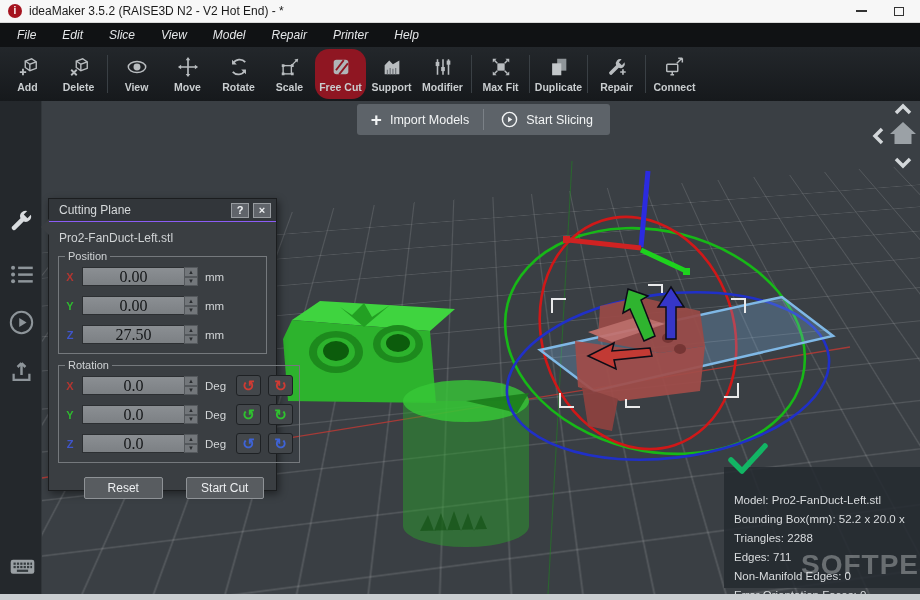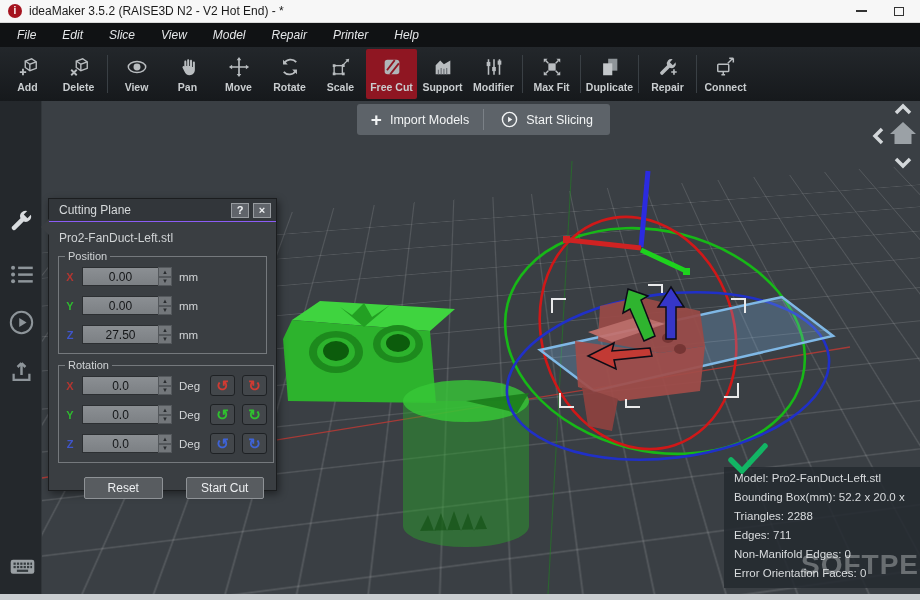--- a/index.html
+++ b/index.html
@@ -20,21 +20,21 @@
   .menubar{position:absolute;left:0;top:23px;width:920px;height:24px;background:#101214;
     display:flex;align-items:center;padding-left:4px;font-style:italic;}
   .menu-item{color:#e4e6e8;font-size:12px;padding:0 13px;height:24px;line-height:24px;cursor:default;}
 
   
   .toolbar{position:absolute;left:0;top:47px;width:920px;height:54px;
     background:linear-gradient(#23272b,#16191c);display:flex;align-items:center;padding-left:2px;}
   .tbtn{width:51px;height:50px;display:flex;flex-direction:column;align-items:center;justify-content:center;
     gap:3px;background:transparent;border:none;padding:0;font-weight:bold;}
   .tbtn .tlabel{font-size:10.5px;color:#c9cdcf;white-space:nowrap;}
-  .tbtn.active{background:#8f1622;border-radius:2px;}
+  .tbtn.active{background:#8f1622;border-radius:14px;}
   .tsep{width:1px;height:38px;background:#3a4045;margin:0 3px;}
 
   
   .main{position:absolute;left:0;top:101px;width:920px;height:493px;background:#3a3f44;overflow:hidden;}
   .gridplane{position:absolute;left:-380px;top:88px;width:1950px;height:1150px;z-index:0;
     background:
       repeating-linear-gradient(rgba(255,255,255,0) 0 37px, rgba(255,255,255,.13) 37px 38px),
       repeating-linear-gradient(90deg, rgba(255,255,255,0) 0 37px, rgba(255,255,255,.13) 37px 38px);
     transform:perspective(750px) rotateX(58deg) rotateZ(-8deg);transform-origin:50% 0;}
   .scene{position:absolute;left:0;top:0;z-index:1;}
@@ -65,37 +65,37 @@
   .dlg-title-text{flex:1;font-size:12px;color:#d6d9db;}
   .dlg-sq{width:18px;height:15px;margin-left:4px;background:#60646a;border:1px solid #989ca0;
     color:#eef0f2;font-size:11px;font-weight:bold;line-height:12px;padding:0;}
   .dlg-file{padding:9px 10px 2px;color:#d0d3d5;}
   fieldset{margin:3px 9px 5px;border:1px solid #75797d;padding:0 6px 4px;}
   legend{font-size:11px;color:#cfd2d4;padding:0 3px;}
   .row{display:flex;align-items:center;height:29px;gap:7px;}
   .axis{width:10px;font-weight:bold;font-size:11px;text-align:center;}
   .ax-x{color:#b33530;} .ax-y{color:#2fbb2f;} .ax-z{color:#3f55cc;}
   .nfield{display:flex;align-items:stretch;height:19px;}
-  .nfield input{width:76px;background:linear-gradient(#8b8f93,#7c8084);border:1px solid #2c2f32;
-    border-right:none;color:#141618;font-size:12px;text-align:center;padding:0;}
+  .nfield input{width:102px;background:linear-gradient(#8b8f93,#7c8084);border:1px solid #2c2f32;
+    border-right:none;color:#141618;font-size:16px;text-align:center;padding:0;font-family:Liberation Serif, serif;}
   .spin{width:14px;display:flex;flex-direction:column;}
   .spin button{flex:1;font-size:6px;line-height:4px;background:#73777b;border:1px solid #54585c;
     color:#292c2f;padding:0;}
   .unit{font-size:11.5px;color:#d2d5d7;width:24px;}
   .rotbtns{margin-left:auto;display:flex;gap:7px;}
   .rbtn{width:25px;height:21px;background:#43474b;border:1px solid #1e2124;border-radius:3px;
     font-size:15px;font-weight:bold;line-height:17px;padding:0;}
   .rbtn.rx{color:#cf3b33;}.rbtn.ry{color:#2fc12f;}.rbtn.rz{color:#3e63d6;}
   .dlg-actions{display:flex;justify-content:space-between;padding:9px 12px 0;}
   .dbtn{width:92px;height:22px;background:#585c60;border:1px solid #8e9296;color:#edeff1;
     font-size:12px;border-radius:2px;padding:0;margin-left:23px;}
 
   
   .infopanel{position:absolute;left:724px;top:366px;width:196px;height:121px;z-index:2;
-    background:rgba(36,42,48,.86);padding:2px 10px;}
+    background:rgba(36,42,48,.86);padding:24px 10px;}
   .infopanel div{font-size:11.5px;line-height:19px;color:#d9dcde;white-space:nowrap;}
   .checkmark{position:absolute;left:724px;top:338px;z-index:3;}
 
   
   .watermark{position:absolute;left:801px;top:448px;width:119px;overflow:hidden;z-index:7;
     font-size:28px;font-weight:bold;letter-spacing:1px;color:rgba(246,248,249,.32);
     white-space:nowrap;pointer-events:none;}
 
   .bottomstrip{position:absolute;left:0;top:594px;width:920px;height:6px;background:#caced1;}
 </style>
@@ -143,26 +143,20 @@
         </svg>
       <span class="tlabel">Delete</span>
     </button>
     <div class="tsep"></div>
     <button class="tbtn">
       <svg width="22" height="22" viewBox="0 0 24 24" fill="none" stroke="#b9bdc0" stroke-width="1.6">
         <ellipse cx="12" cy="12" rx="9.5" ry="6"></ellipse>
           <circle cx="12" cy="12" r="3" fill="#b9bdc0"></circle>
         </svg>
       <span class="tlabel">View</span>
-    </button>
-    <button class="tbtn">
-      <svg width="22" height="22" viewBox="0 0 24 24">
-        <path fill="#b9bdc0" d="M8 12V6.2c0-.7.5-1.2 1.1-1.2s1.1.5 1.1 1.2V11h.9V4.7c0-.7.5-1.2 1.1-1.2s1.1.5 1.1 1.2V11h.9V5.4c0-.7.5-1.2 1.1-1.2s1.1.5 1.1 1.2V12h.9V7.2c0-.7.5-1.2 1.1-1.2s1.1.5 1.1 1.2v7.6c0 3.6-2.2 6.2-5.7 6.2-3 0-4.5-1.6-5.8-4.3l-1.9-4c-.3-.6-.1-1.3.5-1.6.5-.3 1.2-.1 1.6.4z"></path>
-        </svg>
-      <span class="tlabel">Pan</span>
     </button>
     <button class="tbtn">
       <svg width="22" height="22" viewBox="0 0 24 24" fill="none" stroke="#b9bdc0">
         <path d="M12 4v16M4 12h16" stroke-width="1.8"></path>
         <path fill="#b9bdc0" stroke="none" d="M12 1l2.5 3.5h-5zM12 23l2.5-3.5h-5zM1 12l3.5-2.5v5zM23 12l-3.5-2.5v5z"></path>
         </svg>
       <span class="tlabel">Move</span>
     </button>
     <button class="tbtn">
       <svg width="22" height="22" viewBox="0 0 24 24" fill="none" stroke="#b9bdc0">

